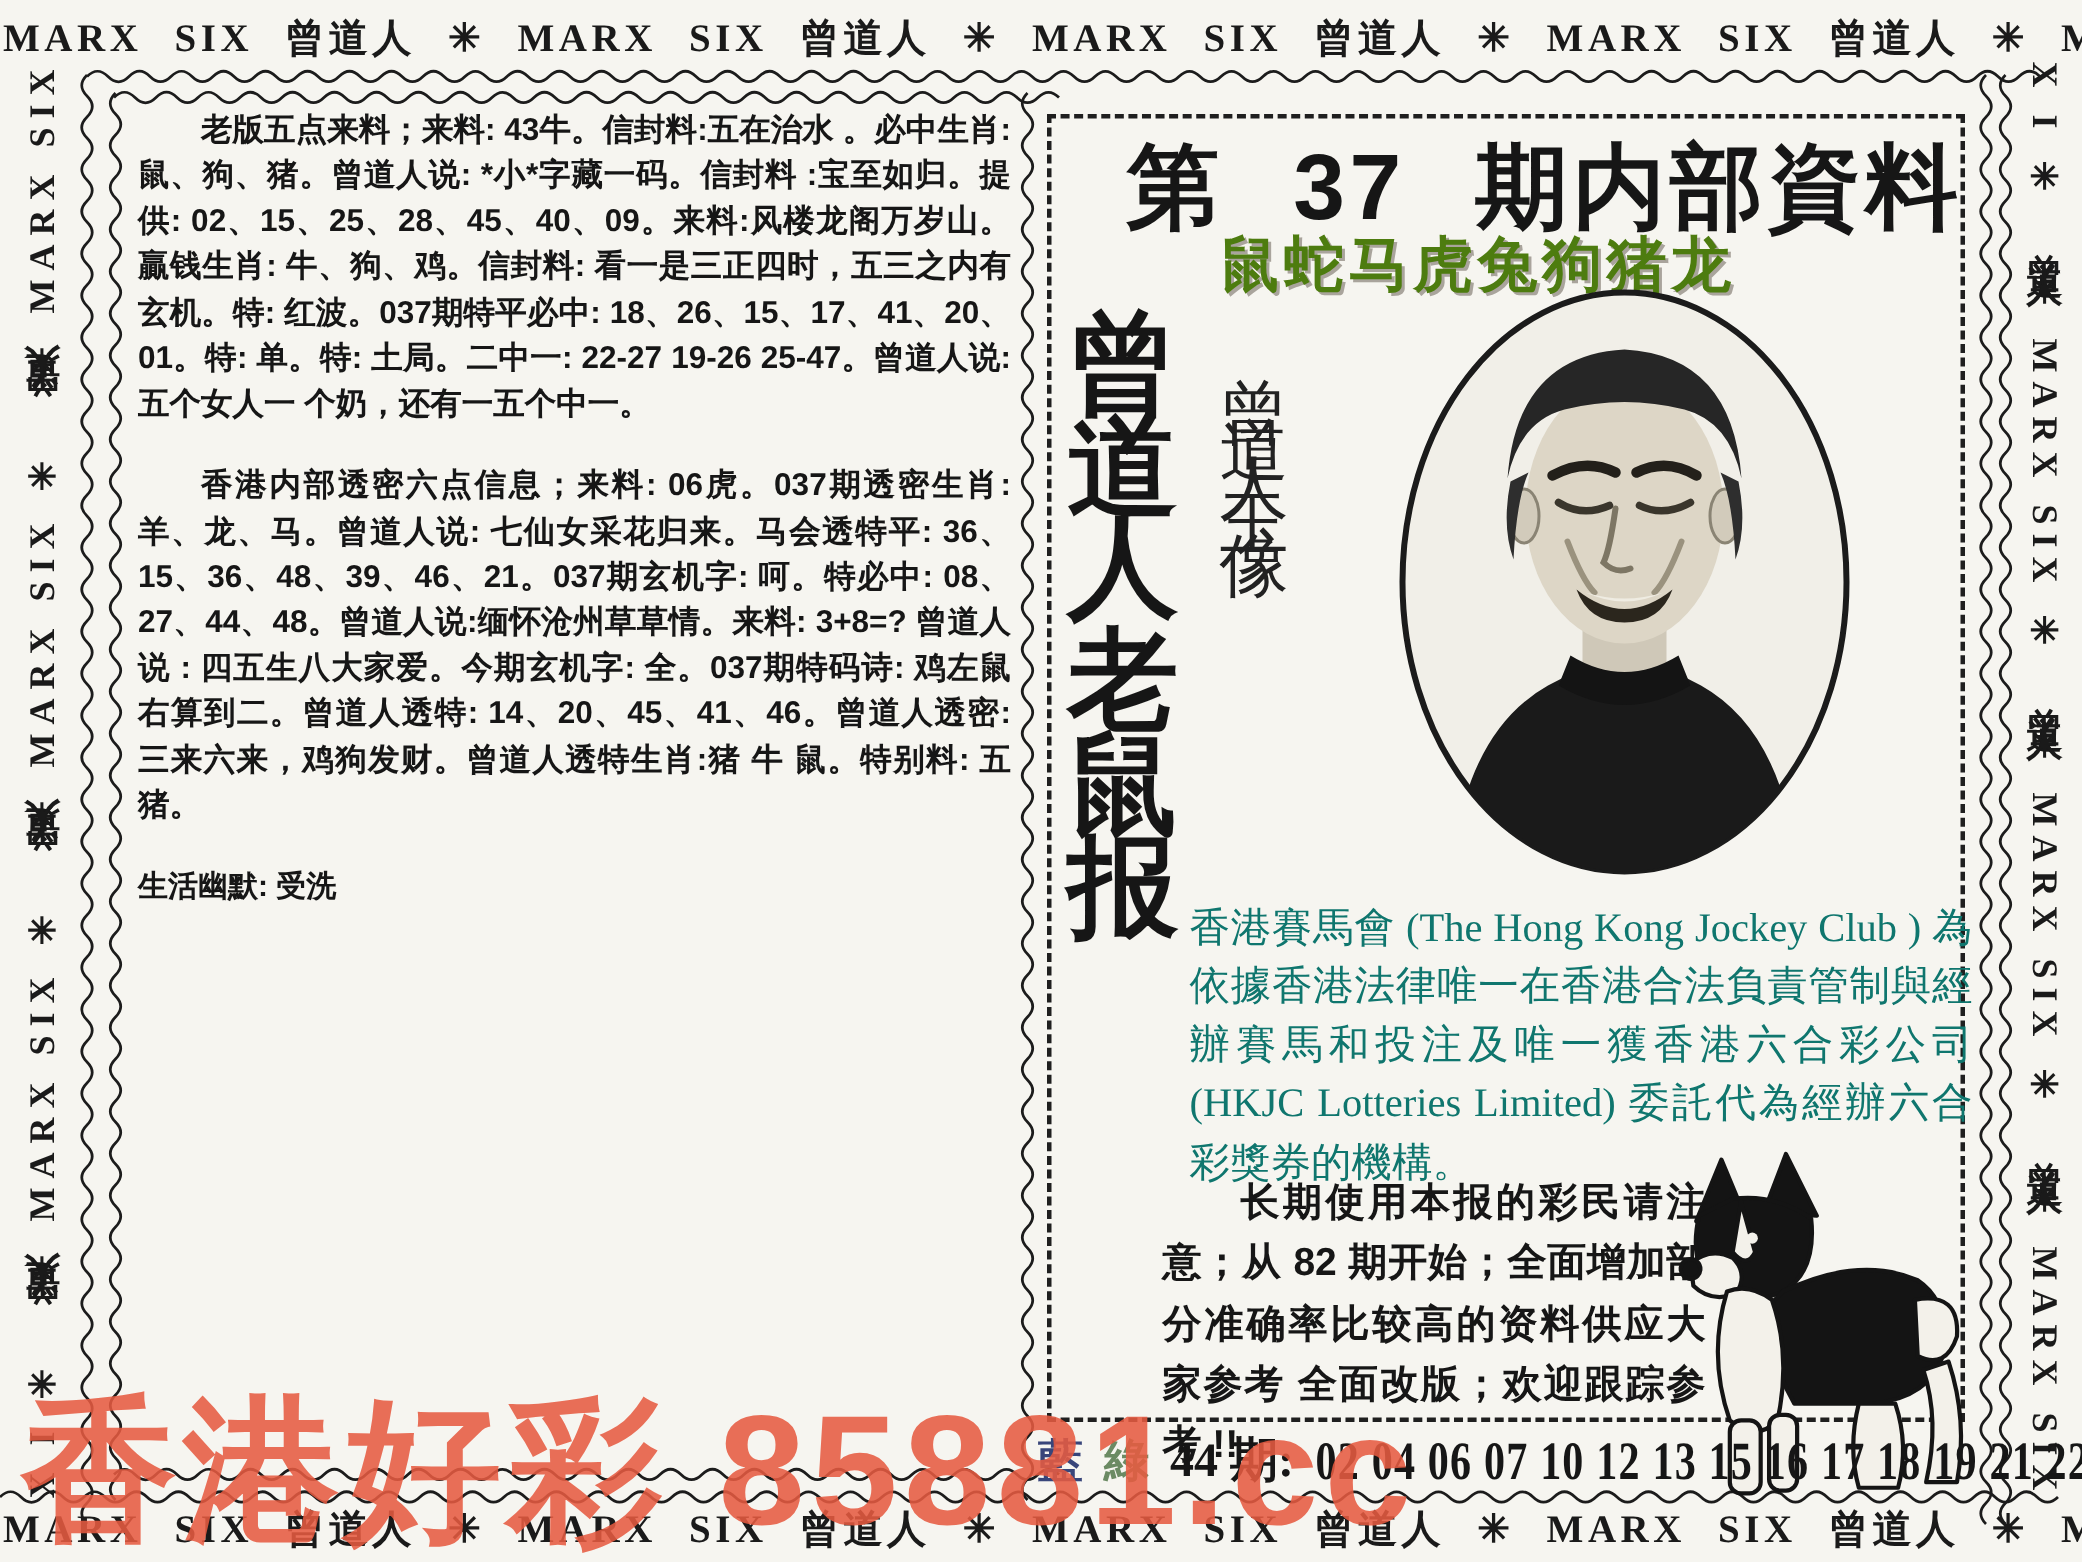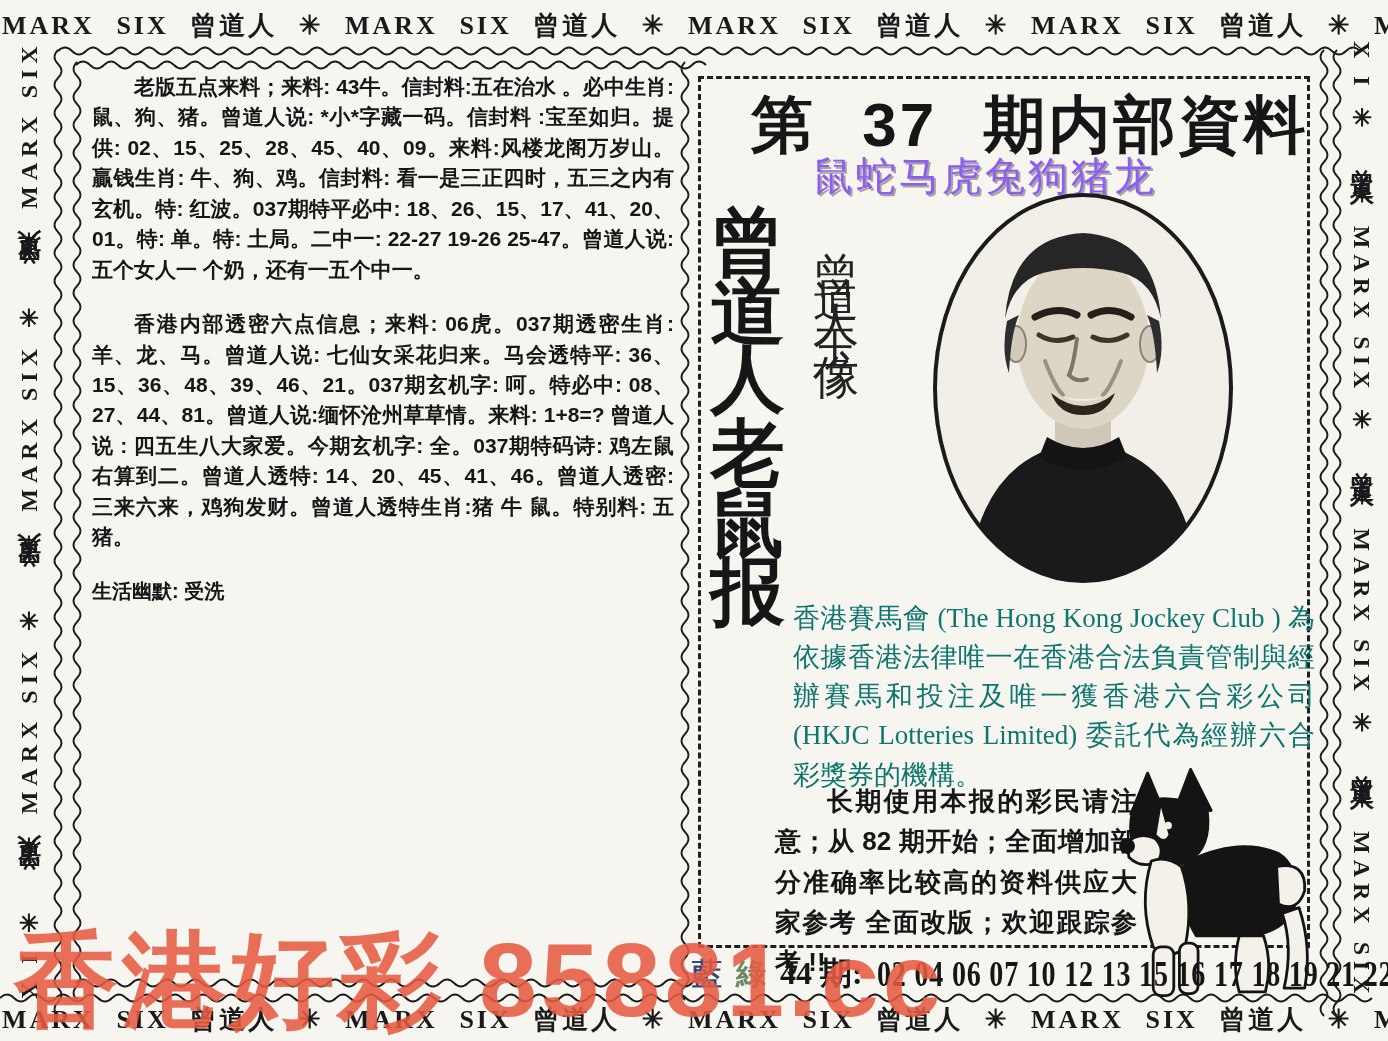--- a/index.html
+++ b/index.html
@@ -49,21 +49,21 @@
     left:698px; top:76px; width:612px; height:872px;
     border:3px dashed #1f1f1f;
   }
   .rp-title {
     position:absolute; top:4px; left:50px; width:555px;
     font-size:62px; font-weight:900; letter-spacing:3px; word-spacing:26px;
     white-space:nowrap;
   }
   .rp-subtitle {
     position:absolute; top:70px; left:112px;
-    font-size:40px; font-weight:400; letter-spacing:3px; color:#8b5cf6;
+    font-size:40px; font-weight:700; letter-spacing:3px; color:#4d7c0f;
     text-shadow:2px 2px 0 #a9a49c; white-space:nowrap;text-align:right;
   }
   .v-main {
     position:absolute; left:4px; top:66px; height:860px; width:86px;
     writing-mode:vertical-rl; text-orientation:upright;
     font-family:"Liberation Serif", serif;
     font-size:74px; font-weight:900; letter-spacing:70px; line-height:86px;
     white-space:nowrap;
   }
   .v-caption {
@@ -156,21 +156,21 @@
     </svg>
   </div>
 <div class="abs wave" style="left:680px;top:62px;width:10px;height:922px;">
     <svg width="10" height="922" style="position:absolute;left:0;top:0;overflow:visible">
       <path d="M5 0 q-7 7 0 14 t0 14 t0 14 t0 14 t0 14 t0 14 t0 14 t0 14 t0 14 t0 14 t0 14 t0 14 t0 14 t0 14 t0 14 t0 14 t0 14 t0 14 t0 14 t0 14 t0 14 t0 14 t0 14 t0 14 t0 14 t0 14 t0 14 t0 14 t0 14 t0 14 t0 14 t0 14 t0 14 t0 14 t0 14 t0 14 t0 14 t0 14 t0 14 t0 14 t0 14 t0 14 t0 14 t0 14 t0 14 t0 14 t0 14 t0 14 t0 14 t0 14 t0 14 t0 14 t0 14 t0 14 t0 14 t0 14 t0 14 t0 14 t0 14 t0 14 t0 14 t0 14 t0 14 t0 14 t0 14 t0 14 t0 14" fill="none" stroke="#1c1c1c" stroke-width="1.8"></path>
     </svg>
   </div>
 
 <div class="abs left-panel">
   <p class="tip">老版五点来料；来料: 43牛。信封料:五在治水 。必中生肖:鼠、狗、猪。曾道人说: *小*字藏一码。信封料 :宝至如归。提供: 02、15、25、28、45、40、09。来料:风楼龙阁万岁山。贏钱生肖: 牛、狗、鸡。信封料: 看一是三正四时，五三之内有玄机。特: 红波。037期特平必中: 18、26、15、17、41、20、01。特: 单。特: 土局。二中一: 22-27 19-26 25-47。曾道人说: 五个女人一 个奶，还有一五个中一。</p>
-  <p class="tip">香港内部透密六点信息；来料: 06虎。037期透密生肖: 羊、龙、马。曾道人说: 七仙女采花归来。马会透特平: 36、15、36、48、39、46、21。037期玄机字: 呵。特必中: 08、27、44、81。曾道人说:缅怀沧州草草情。来料: 1+8=?  曾道人说 : 四五生八大家爱。今期玄机字: 全。037期特码诗: 鸡左鼠右算到二。曾道人透特: 14、20、45、41、46。曾道人透密: 三来六来，鸡狗发财。曾道人透特生肖:猪 牛 鼠。特别料: 五猪。</p>
+  <p class="tip">香港内部透密六点信息；来料: 06虎。037期透密生肖: 羊、龙、马。曾道人说: 七仙女采花归来。马会透特平: 36、15、36、48、39、46、21。037期玄机字: 呵。特必中: 08、27、44、48。曾道人说:缅怀沧州草草情。来料: 3+8=?  曾道人说 : 四五生八大家爱。今期玄机字: 全。037期特码诗: 鸡左鼠右算到二。曾道人透特: 14、20、45、41、46。曾道人透密: 三来六来，鸡狗发财。曾道人透特生肖:猪 牛 鼠。特别料: 五猪。</p>
   <div class="joke-title">生活幽默: 受洗</div>
 
 </div>
 
 <div class="abs right-panel">
   <div class="rp-title">第 37 期内部資料</div>
   <div class="rp-subtitle">鼠蛇马虎兔狗猪龙</div>
   <div class="v-main">曾道人老鼠报</div>
   <div class="v-caption">曾道人玉像</div>
 

